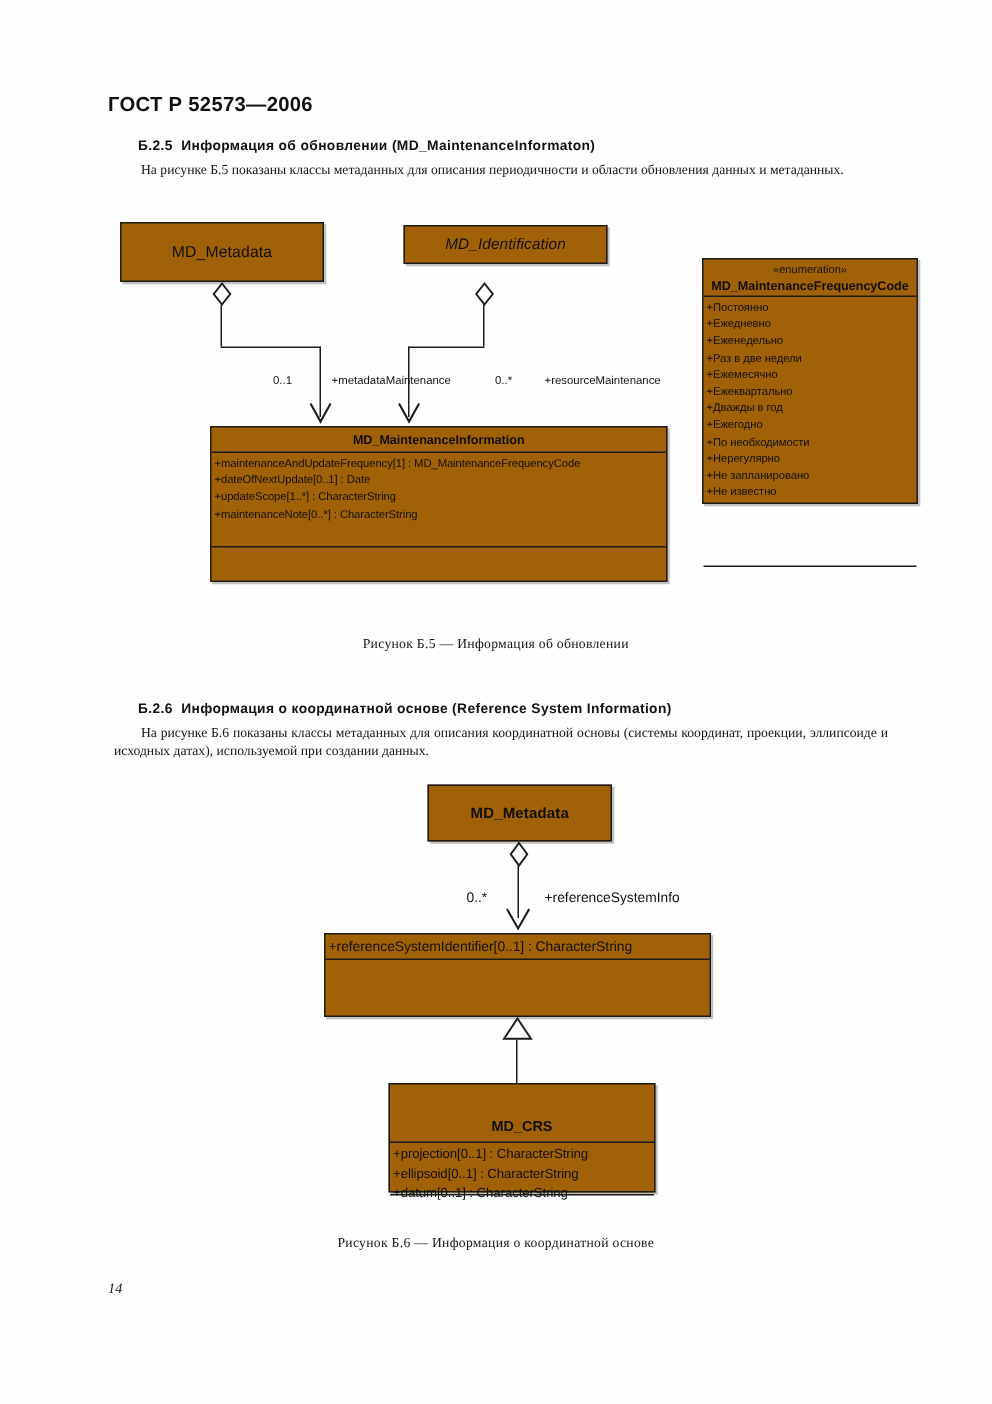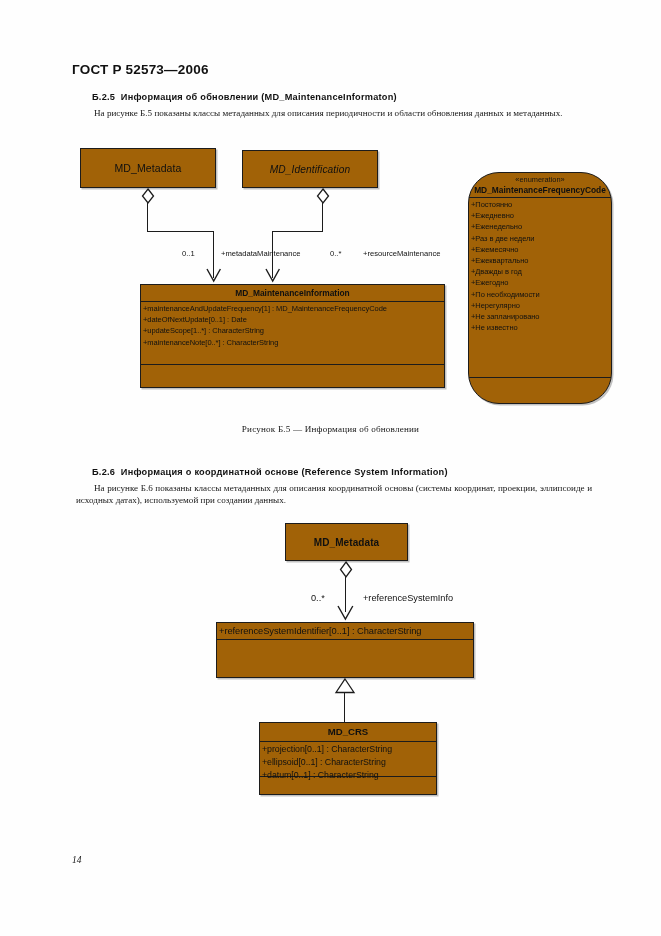--- a/index.html
+++ b/index.html
@@ -172,21 +172,21 @@
   <div class="para" style="left:76px; top:107px; width:516px;">
     <span class="indent"></span><span>На рисунке Б.5 показаны классы метаданных для описания периодичности и области обновления данных и метаданных.</span>
   </div>
 
   <div>
 
     <div class="uml-box" style="left:80px; top:148px; width:136px; height:40px;">
       <div class="uml-title plain">MD_Metadata</div>
     </div>
 
-    <div class="uml-box" style="left:242px; top:150px; width:136px; height:38px;">
+    <div class="uml-box" style="left:269px; top:150px; width:136px; height:26px;">
       <div class="uml-title italic">MD_Identification</div>
     </div>
 
     <svg class="glyph" style="left:141px; top:188px;" width="14" height="16">
       <polygon points="7,1 12.5,8 7,15 1.5,8" fill="#ffffff" stroke="#1c1c1c" stroke-width="1.3"></polygon>
     </svg>
 
     <svg class="glyph" style="left:316px; top:188px;" width="14" height="16">
       <polygon points="7,1 12.5,8 7,15 1.5,8" fill="#ffffff" stroke="#1c1c1c" stroke-width="1.3"></polygon>
     </svg>
@@ -216,21 +216,21 @@
       </div>
       <div class="uml-compartment" style="height:63px;">
         <div class="attr">+maintenanceAndUpdateFrequency[1] : MD_MaintenanceFrequencyCode</div>
         <div class="attr">+dateOfNextUpdate[0..1] : Date</div>
         <div class="attr">+updateScope[1..*] : CharacterString</div>
         <div class="attr">+maintenanceNote[0..*] : CharacterString</div>
       </div>
       <div class="uml-compartment last" style="height:21px;"></div>
     </div>
 
-    <div class="uml-box" style="left:468px; top:172px; width:144px; height:232px;border-radius:31px;">
+    <div class="uml-box" style="left:468px; top:172px; width:144px; height:164px;">
       <div class="uml-head" style="height:25px; padding-top:2px;">
         <span class="stereo">«enumeration»</span>
         <span class="cname">MD_MaintenanceFrequencyCode</span>
       </div>
       <div class="uml-compartment" style="height:180px;">
         <div class="attr">+Постоянно</div>
         <div class="attr">+Ежедневно</div>
         <div class="attr">+Еженедельно</div>
         <div class="attr">+Раз в две недели</div>
         <div class="attr">+Ежемесячно</div>
@@ -280,28 +280,29 @@
       </div>
       <div class="uml-compartment last" style="height:18px;"></div>
     </div>
 
     <svg class="glyph" style="left:334px; top:678px;" width="22" height="16">
       <polygon points="11,1 20,14.5 2,14.5" fill="#ffffff" stroke="#1c1c1c" stroke-width="1.3"></polygon>
     </svg>
     <div class="ln-v" style="left:344px; top:693px; height:29px;"></div>
 
     <div class="uml-box" style="left:259px; top:722px; width:178px; height:73px;">
-      <div class="uml-head" style="height:19px; padding-top:3px;">
+      <div class="uml-head" style="height:19px; padding-top:3px;margin-top:20px;">
         <span class="cname" style="font-size:9.6px;">MD_CRS</span>
       </div>
       <div class="uml-compartment" style="height:35px;">
         <div class="attr mid">+projection[0..1] : CharacterString</div>
         <div class="attr mid">+ellipsoid[0..1] : CharacterString</div>
         <div class="attr mid">+datum[0..1] : CharacterString</div>
       </div>
       <div class="uml-compartment last" style="height:17px;"></div>
     </div>
   </div>
 
+  <div class="figure-caption" style="top:823px;">Рисунок Б.6 — Информация о координатной основе</div>
 
   <div class="page-number">14</div>
 
 </div>
 
 </body></html>

